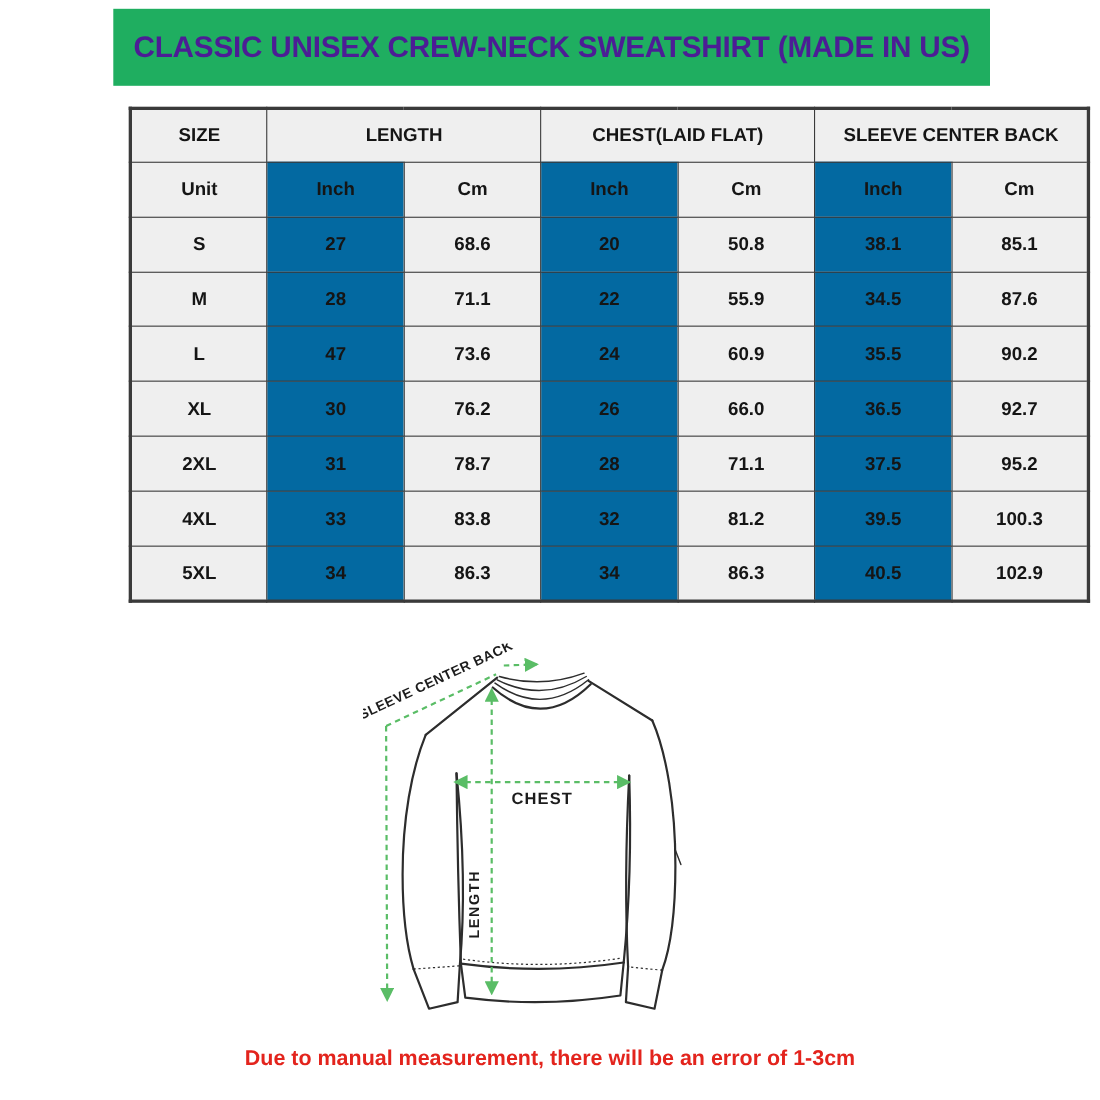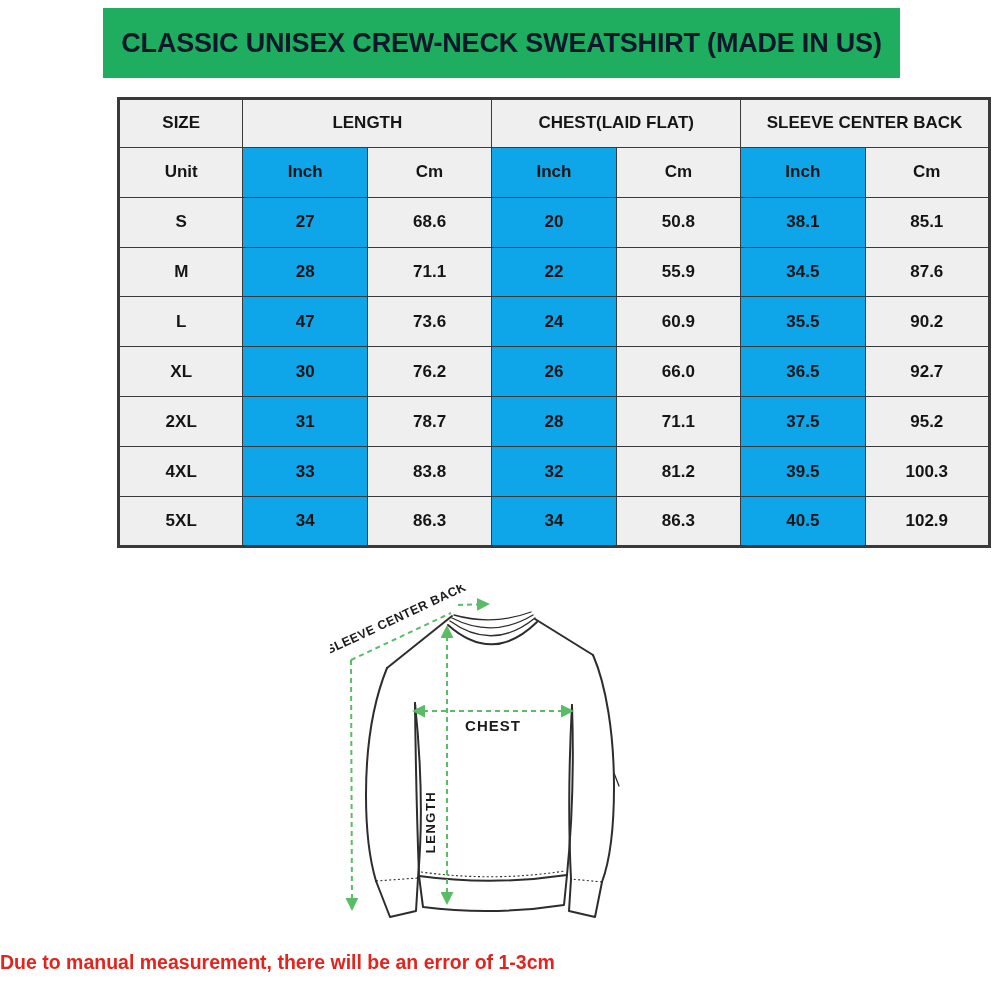--- a/index.html
+++ b/index.html
@@ -6,48 +6,48 @@
   .page{
     position:relative;width:1000px;height:1000px;background:#ffffff;overflow:hidden;
     font-family:"Liberation Sans","DejaVu Sans",sans-serif;
   }
   
   .banner{
     position:absolute;left:103px;top:8px;width:797px;height:70px;
     background:var(--banner_green);display:flex;align-items:center;justify-content:center;
   }
   .banner-title{
-    color:#0f172a;font-weight:bold;font-size:27px;letter-spacing:-0.2px;white-space:nowrap;
+    color:#4c1d95;font-weight:bold;font-size:27px;letter-spacing:-0.2px;white-space:nowrap;
   }
   
   table.size-table{
     position:absolute;left:117px;top:97px;width:874px;height:451px;
     border-collapse:collapse;table-layout:fixed;
     border:3px solid var(--border_dark);
   }
   .size-table th,.size-table td{
     border:1.6px solid var(--border_dark);
     text-align:center;vertical-align:middle;
     font-weight:bold;font-size:17px;color:var(--ink_text);padding:0;
   }
   .size-table tr{height:45px;}
   .size-table tr.group-row{height:44px;}
   .size-table .g{background:var(--cell_gray);}
-  .size-table .w{background:#0ea5e9;}
+  .size-table .w{background:#0369a1;}
   
   svg.diagram{position:absolute;left:330px;top:585px;}
   .outline{fill:none;stroke:var(--ink);stroke-width:2;stroke-linecap:round;stroke-linejoin:round;}
   .fine{stroke-width:1.3;}
   .dotted{fill:none;stroke:var(--ink);stroke-width:1.1;stroke-dasharray:2 2.4;}
   .measure{fill:none;stroke:var(--measure_green);stroke-width:2;stroke-dasharray:5 4;}
   #ag path{fill:var(--measure_green);}
   .mlabel{fill:#1c1c1c;font-weight:bold;font-family:"Liberation Sans","DejaVu Sans",sans-serif;}
   
   .footer-note{
-    position:absolute;left:0;top:951px;width:1000px;text-align:left;
+    position:absolute;left:0;top:951px;width:1000px;text-align:center;
     color:var(--note_red);font-weight:bold;font-size:19.5px;
   }
 </style>
 </head>
 <body>
 
 <div class="page">
 
   <div class="banner">
     <span class="banner-title">CLASSIC UNISEX CREW-NECK SWEATSHIRT (MADE IN US)</span>

